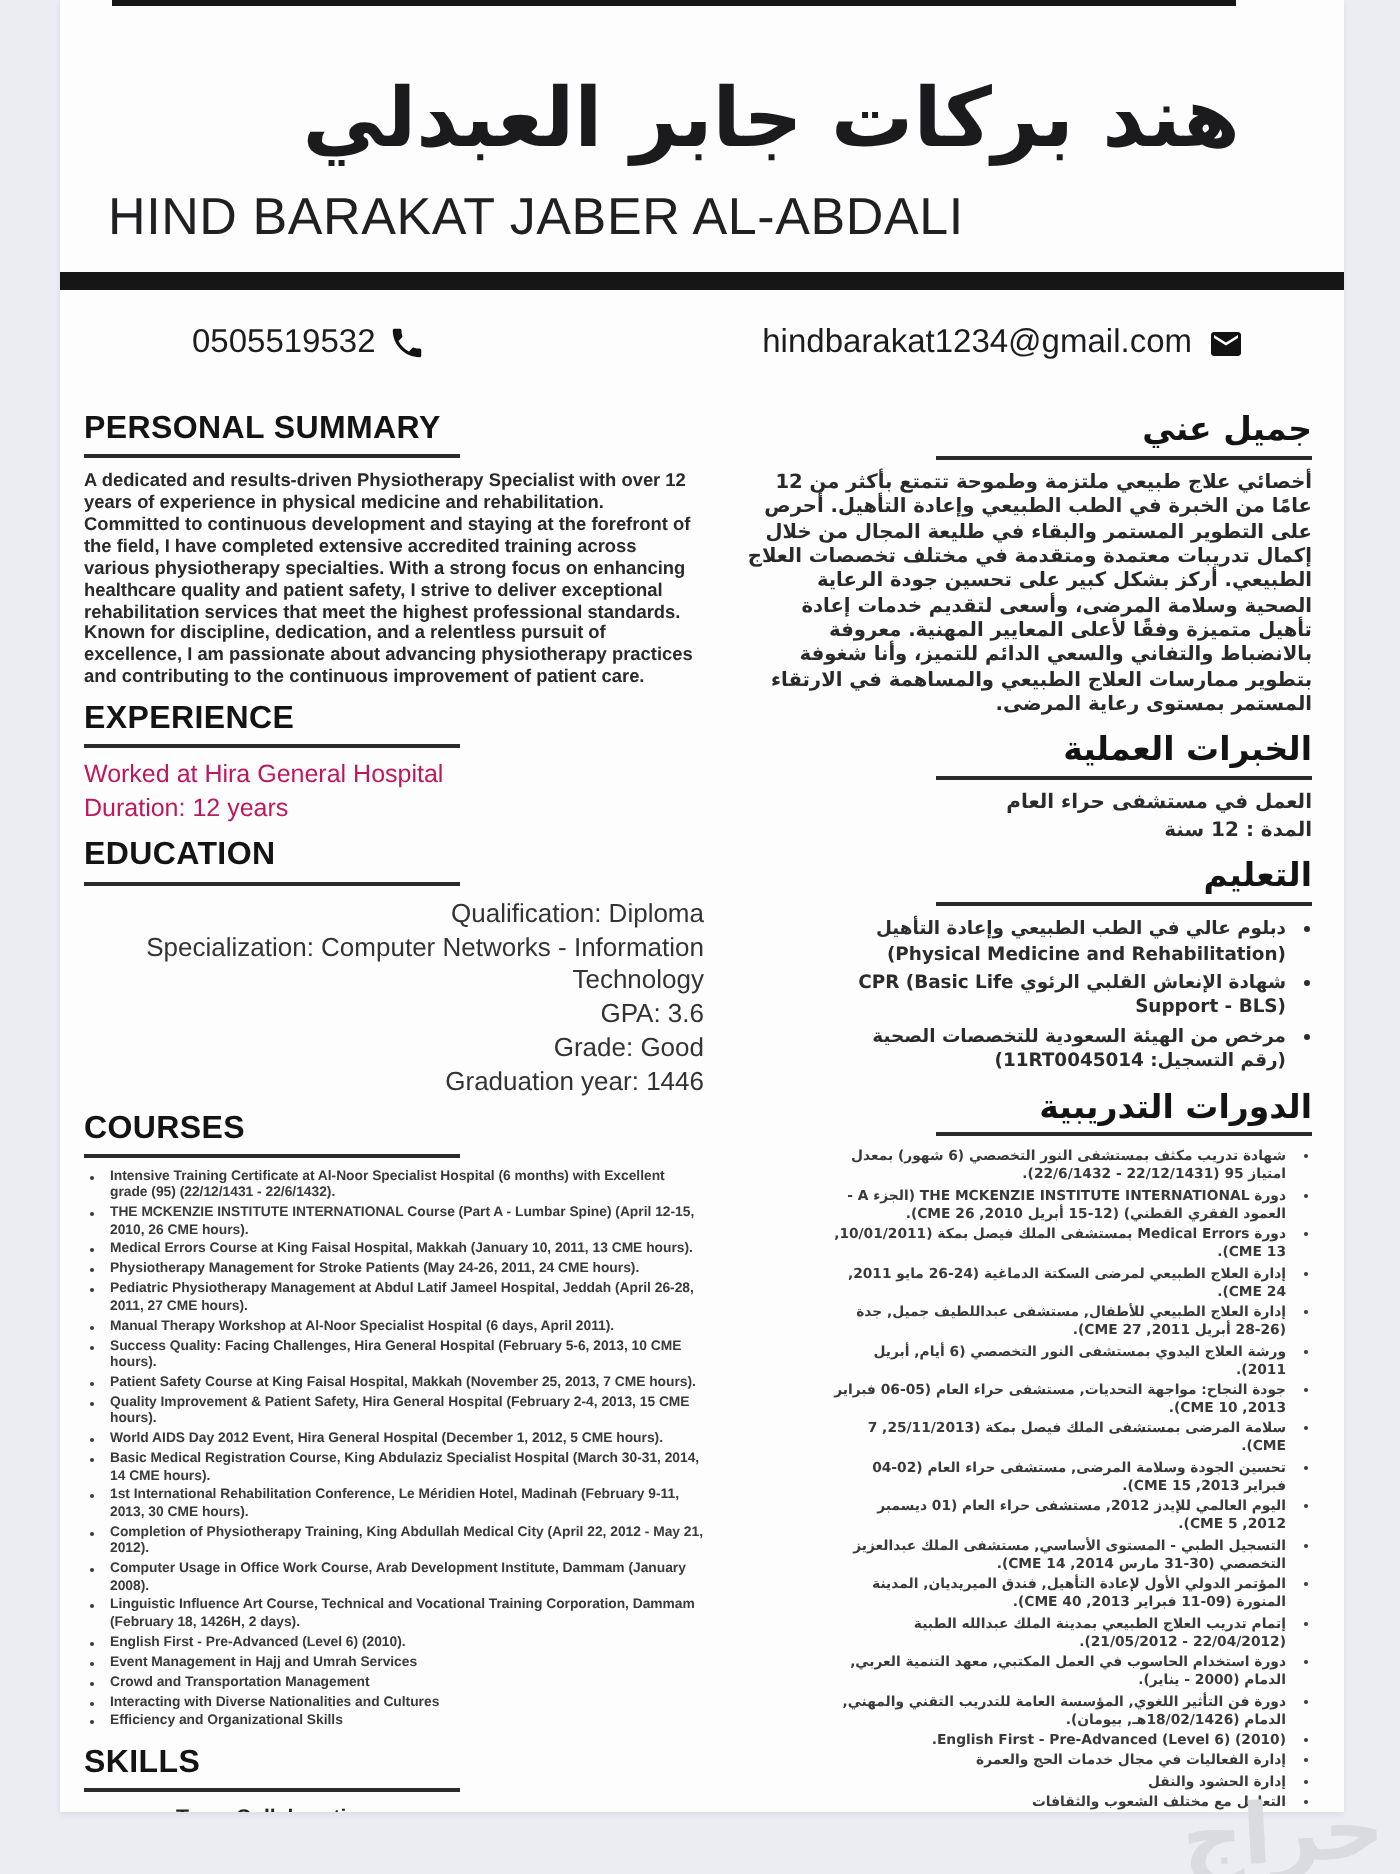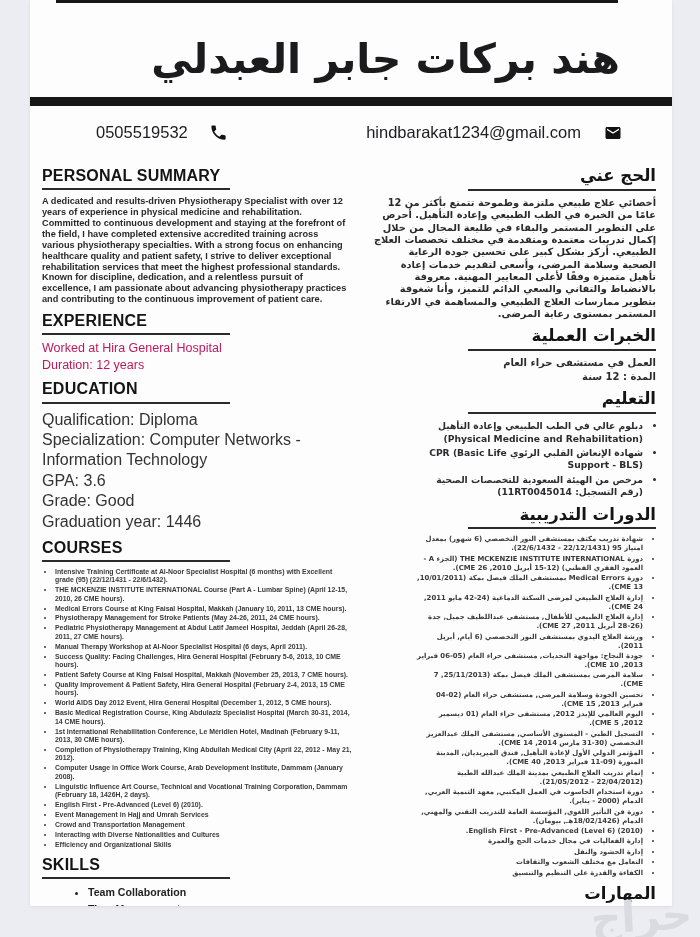--- a/index.html
+++ b/index.html
@@ -24,56 +24,57 @@
     color:#1b1b1d;line-height:1.25;
   }
   .name-en{
     padding:8px 0 0 24px;font-size:26px;font-weight:500;letter-spacing:.3px;color:#202022;
   }
   .divider{height:9px;background:var(--bar);margin-top:12px;}
   .contact{
     display:flex;justify-content:space-between;align-items:center;
     padding:17px 48px 0 66px;font-size:16.5px;font-weight:500;color:#1d1d1f;
   }
-  .contact .item{display:flex;align-items:center;gap:21px;}
+  .contact .item{display:flex;align-items:center;gap:6px;}
   .contact svg{display:block;}
   .columns{display:flex;gap:20px;padding:24px 14px 0 12px;}
   .col-left{width:310px;}
   .col-right{width:284px;direction:rtl;text-align:right;font-family:"DejaVu Sans",sans-serif;}
   .sec{margin-bottom:6px;}
   .sec h2{
     margin:0;font-size:16px;font-weight:800;color:#141414;letter-spacing:.2px;line-height:1.2;
   }
   .col-right .sec h2{font-size:16.5px;}
   .rule{height:2px;background:#2b2b2b;width:188px;margin:3px 0 6px;}
   .col-right .rule{margin-left:auto;margin-right:0;}
   p.body-text{margin:0 0 4px;font-size:9.2px;font-weight:700;line-height:1.18;color:#2a2a2a;}
   .col-right p.body-text{font-size:9.8px;line-height:1.26;}
   .exp-line{font-size:12.5px;color:#be185d;line-height:1.25;margin:1px 0;}
   .col-right .exp-line{font-size:10px;font-weight:700;color:#2c2c2e;}
-  .edu-line{font-size:16px;color:#333;line-height:1.23;margin:1px 0;}
+  .edu-line{font-size:13px;color:#333;line-height:1.23;margin:1px 0;text-align:right;}
   ul{margin:0;padding:0 0 0 13px;list-style:disc outside;}
   .col-right ul{padding:0 13px 0 0;margin-left:43px;}
   ul.edu li{font-size:9.2px;font-weight:700;line-height:1.35;color:#2c2c2e;margin-bottom:2px;}
   ul.courses li{font-size:6.9px;font-weight:600;line-height:1.22;color:#3a3a3a;margin-bottom:1.5px;}
   .col-right ul.courses li{font-size:6.9px;line-height:1.3;}
   ul.skills li{font-size:10.6px;font-weight:600;line-height:1.4;color:#222;margin-bottom:1.5px;margin-left:33px;}
   .watermark{
     position:absolute;right:8px;bottom:-4px;font-family:"DejaVu Sans",sans-serif;
     font-size:42px;font-weight:800;color:var(--wm);transform:rotate(-3deg);
     letter-spacing:2px;user-select:none;
   }
 </style>
 </head>
 <body>
 
 <div class="page">
   <div class="top-strip"></div>
 
   <div class="name-ar">هند بركات جابر العبدلي</div>
+  <div class="name-en">HIND BARAKAT JABER AL-ABDALI</div>
   <div class="divider"></div>
 
   <div class="contact">
     <div class="item">
       <span>0505519532</span>
       <svg width="19" height="19" viewBox="0 0 24 24">
         <path fill="#121212" d="M6.62 10.79c1.44 2.83 3.76 5.14 6.59 6.59l2.2-2.2c.27-.27.67-.36 1.02-.24 1.12.37 2.33.57 3.57.57.55 0 1 .45 1 1V20c0 .55-.45 1-1 1-9.39 0-17-7.61-17-17 0-.55.45-1 1-1h3.5c.55 0 1 .45 1 1 0 1.25.2 2.45.57 3.57.11.35.03.74-.25 1.02l-2.2 2.2z"></path>
       </svg>
     </div>
     <div class="item">
@@ -147,21 +148,21 @@
         <ul class="skills">
             <li>Team Collaboration</li>
             <li>Time Management</li>
             <li>Problem Solving</li>
           </ul>
       </div>
     </div>
 
     <div class="col-right">
       <div class="sec">
-        <h2>الحج عني</h2>
+        <h2>جميل عني</h2>
         <div class="rule"></div>
         <p class="body-text">أخصائي علاج طبيعي ملتزمة وطموحة تتمتع بأكثر من 12 عامًا من الخبرة في الطب الطبيعي وإعادة التأهيل. أحرص على التطوير المستمر والبقاء في طليعة المجال من خلال إكمال تدريبات معتمدة ومتقدمة في مختلف تخصصات العلاج الطبيعي. أركز بشكل كبير على تحسين جودة الرعاية الصحية وسلامة المرضى، وأسعى لتقديم خدمات إعادة تأهيل متميزة وفقًا لأعلى المعايير المهنية. معروفة بالانضباط والتفاني والسعي الدائم للتميز، وأنا شغوفة بتطوير ممارسات العلاج الطبيعي والمساهمة في الارتقاء المستمر بمستوى رعاية المرضى.</p>
       </div>
 
       <div class="sec">
         <h2>الخبرات العملية</h2>
         <div class="rule"></div>
         <div>
             <div class="exp-line">العمل في مستشفى حراء  العام</div>
             <div class="exp-line">المدة : 12 سنة</div>
@@ -178,21 +179,21 @@
           </ul>
       </div>
 
       <div class="sec">
         <h2>الدورات التدريبية</h2>
         <div class="rule"></div>
         <ul class="courses">
             <li>شهادة تدريب مكثف بمستشفى النور التخصصي (6 شهور) بمعدل امتياز 95 (22/12/1431 - 22/6/1432).</li>
             <li>دورة THE MCKENZIE INSTITUTE INTERNATIONAL (الجزء A - العمود الفقري القطني) (12-15 أبريل 2010, 26 CME).</li>
             <li>دورة Medical Errors بمستشفى الملك فيصل بمكة (10/01/2011, 13 CME).</li>
-            <li>إدارة العلاج الطبيعي لمرضى السكتة الدماغية (24-42 مايو 2011, 24 CME).</li>
+            <li>إدارة العلاج الطبيعي لمرضى السكتة الدماغية (24-26 مايو 2011, 24 CME).</li>
             <li>إدارة العلاج الطبيعي للأطفال, مستشفى عبداللطيف جميل, جدة (26-28 أبريل 2011, 27 CME).</li>
             <li>ورشة العلاج اليدوي بمستشفى النور التخصصي (6 أيام, أبريل 2011).</li>
             <li>جودة النجاح: مواجهة التحديات, مستشفى حراء العام (05-06 فبراير 2013, 10 CME).</li>
             <li>سلامة المرضى بمستشفى الملك فيصل بمكة (25/11/2013, 7 CME).</li>
             <li>تحسين الجودة وسلامة المرضى, مستشفى حراء العام (02-04 فبراير 2013, 15 CME).</li>
             <li>اليوم العالمي للإيدز 2012, مستشفى حراء العام (01 ديسمبر 2012, 5 CME).</li>
             <li>التسجيل الطبي - المستوى الأساسي, مستشفى الملك عبدالعزيز التخصصي (30-31 مارس 2014, 14 CME).</li>
             <li>المؤتمر الدولي الأول لإعادة التأهيل, فندق الميريديان, المدينة المنورة (09-11 فبراير 2013, 40 CME).</li>
             <li>إتمام تدريب العلاج الطبيعي بمدينة الملك عبدالله الطبية (22/04/2012 - 21/05/2012).</li>
             <li>دورة استخدام الحاسوب في العمل المكتبي, معهد التنمية العربي, الدمام (2000 - يناير).</li>

